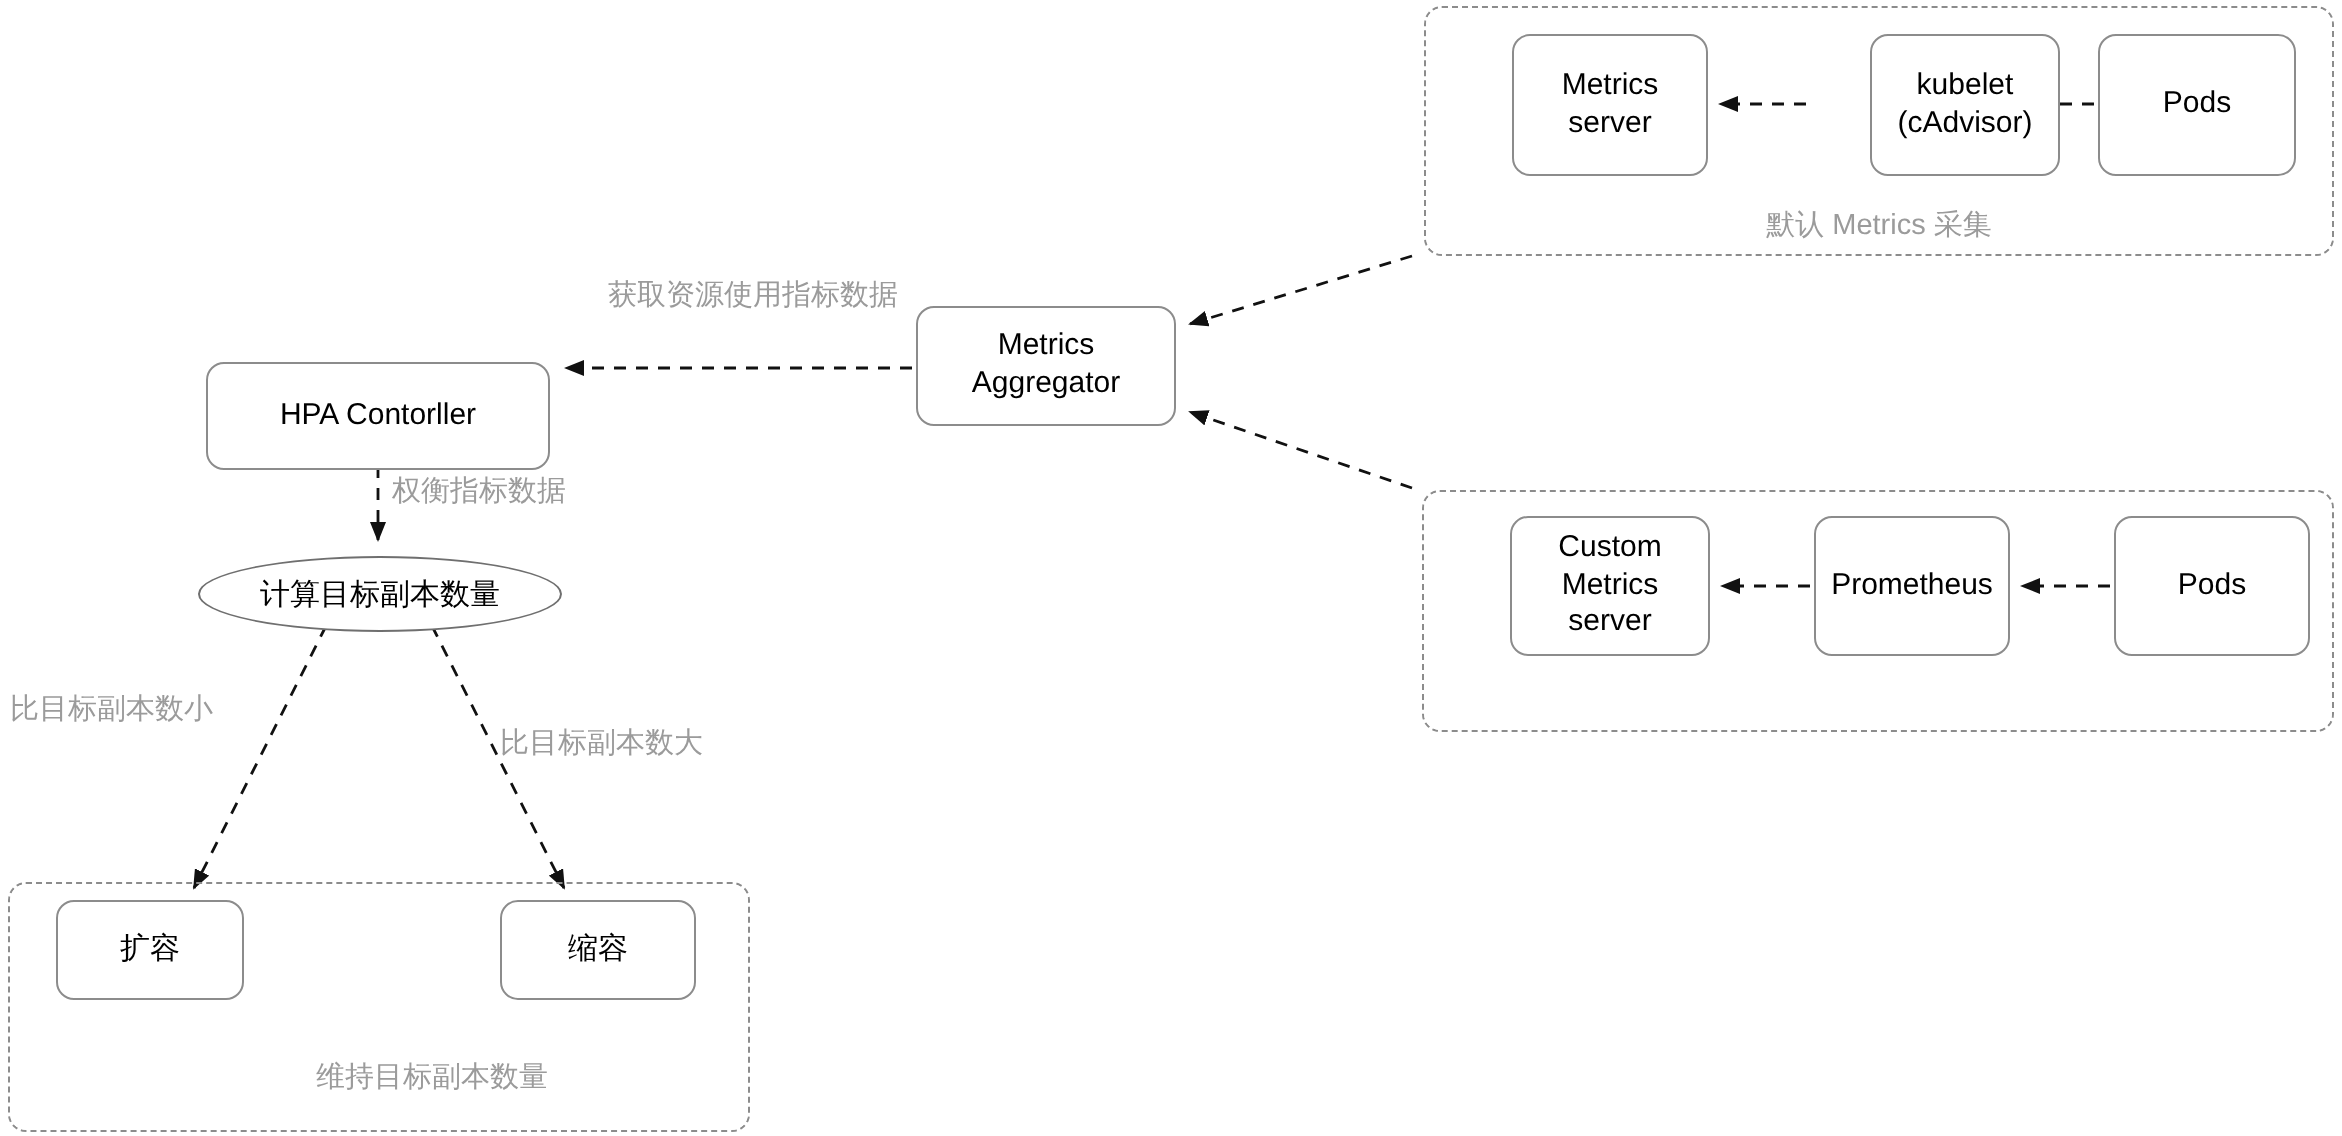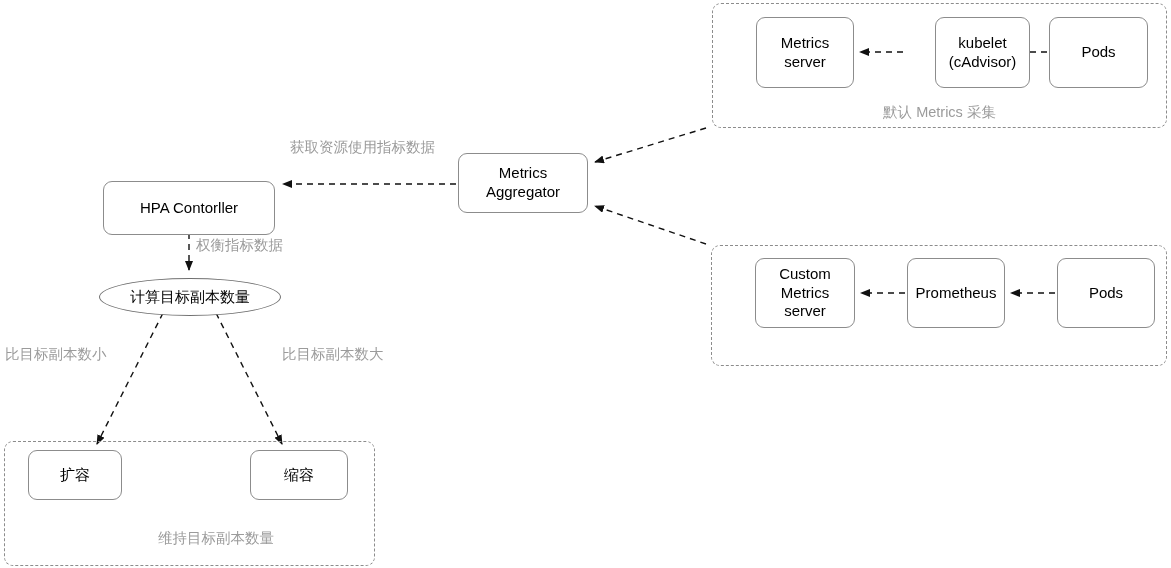--- a/index.html
+++ b/index.html
@@ -139,21 +139,21 @@
 
   <div class="node" style="left:907px; top:258px; width:98px; height:70px;">Prometheus</div>
 
   <div class="node" style="left:1057px; top:258px; width:98px; height:70px;">Pods</div>
 
   <div class="group-caption" style="left:712px; top:103px; width:455px;">默认 Metrics 采集</div>
 
 
   <div class="group-caption" style="left:4px; top:529px; width:424px;">维持目标副本数量</div>
 
-  <div class="edge-label" style="left:290px; top:138px;font-family:Liberation Serif, serif;">获取资源使用指标数据</div>
+  <div class="edge-label" style="left:304px; top:138px;font-family:Liberation Serif, serif;">获取资源使用指标数据</div>
 
   <div class="edge-label" style="left:196px; top:236px;">权衡指标数据</div>
 
   <div class="edge-label" style="left:5px; top:345px;">比目标副本数小</div>
 
-  <div class="edge-label" style="left:250px; top:345px;margin-left:32px;">比目标副本数大</div>
+  <div class="edge-label" style="left:250px; top:362px;">比目标副本数大</div>
 
 </div>
 
 </body></html>

